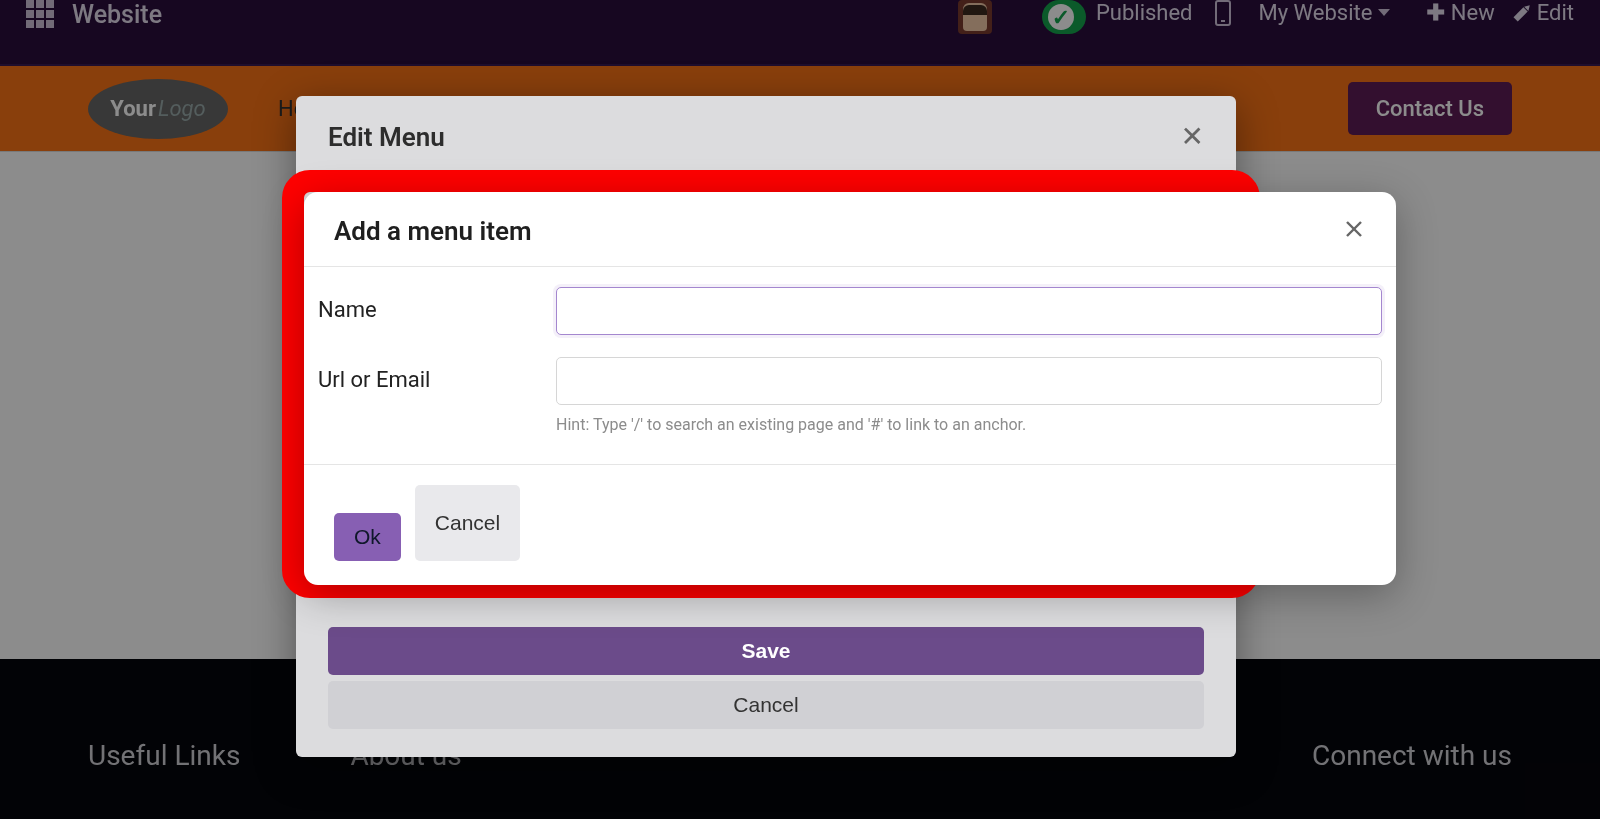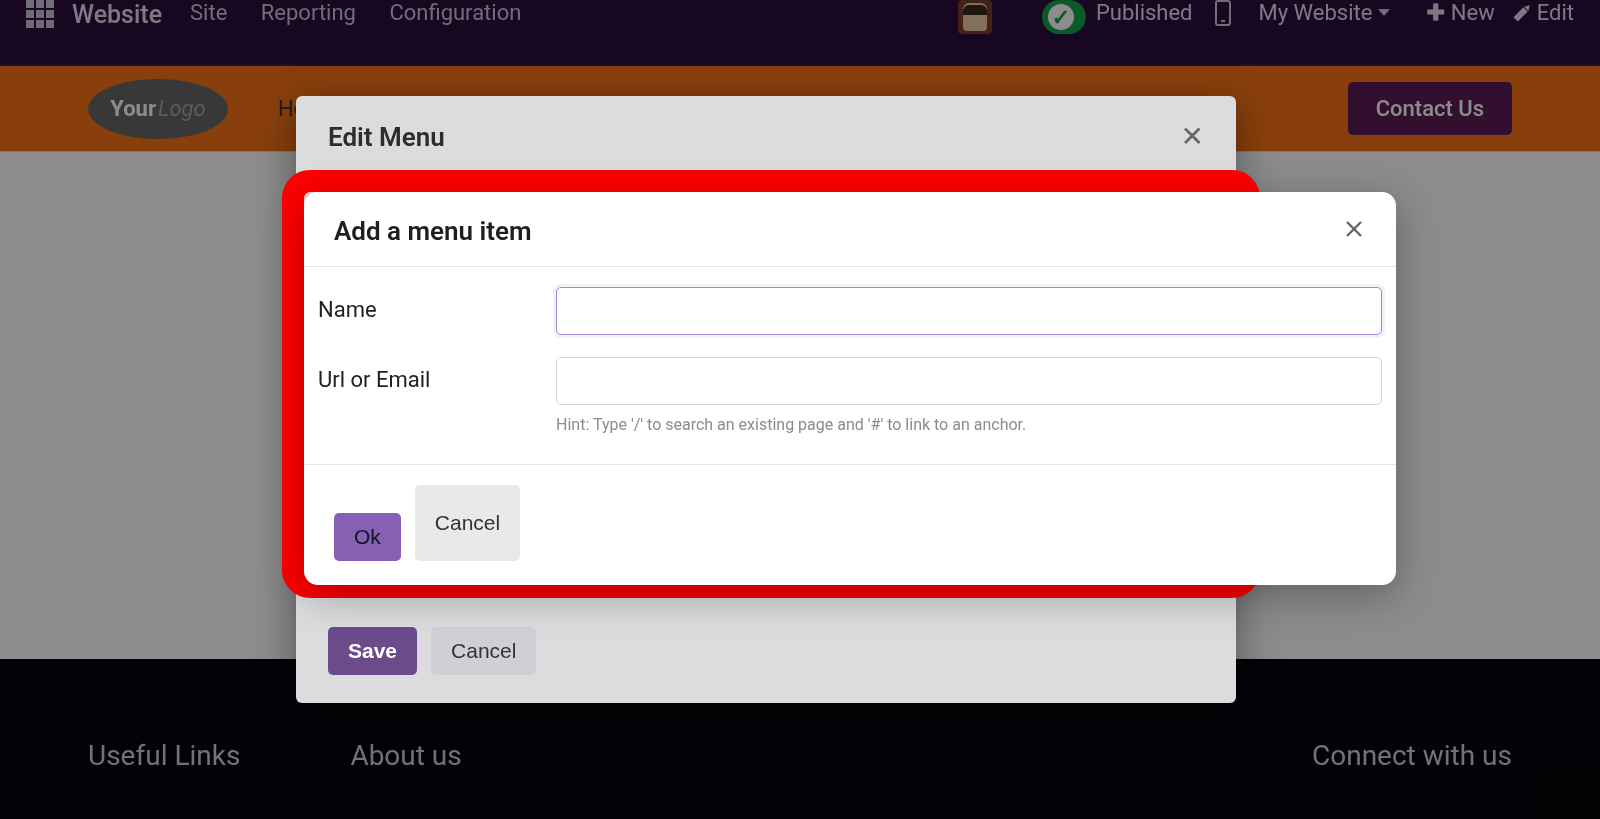--- a/index.html
+++ b/index.html
@@ -42,21 +42,21 @@
 
   
   .overlay { position:absolute; inset:0; background: rgba(0,0,0,0.45); }
 
   
   .modal-outer { position:absolute; left:296px; top:96px; width:940px; background:#dcdcde; border-radius:6px; box-shadow: 0 10px 40px rgba(0,0,0,0.4); }
   .modal-outer .mo-head { display:flex; align-items:center; padding: 24px 32px 26px; }
   .modal-outer .mo-title { font-size:26px; font-weight:600; color:#2d2d2d;}
   .modal-outer .mo-x { margin-left:auto; font-size:28px; color:#666; cursor:pointer;}
   .mo-body-spacer { height: 426px; }
-  .mo-foot { padding: 22px 32px 28px; display:flex; gap:14px;}
+  .mo-foot { padding: 22px 32px 28px; display:flex; gap:6px;flex-direction:column;}
   .btn { border:none; border-radius:5px; padding: 12px 20px; font-size:21px; cursor:pointer;}
   .btn-prm { background:#6b4b8a; color:#fff; font-weight:600;}
   .btn-sec { background:#d0d0d4; color:#333;}
 
   
   .highlight { position:absolute; left:282px; top:170px; width:978px; height:428px; border: 22px solid #ff0000; border-radius: 28px; z-index: 50;}
 
   
   .modal-inner { position:absolute; left:304px; top:192px; width:1092px; background:#fff; border-radius:14px; box-shadow: 0 10px 40px rgba(0,0,0,0.3); z-index: 60;}
   .mi-head { display:flex; align-items:center; padding: 24px 30px 20px; border-bottom:1px solid #e5e5e5;}
@@ -84,25 +84,20 @@
       <span></span>
       <span></span>
       <span></span>
       <span></span>
       <span></span>
       <span></span>
       <span></span>
       <span></span>
     </div>
   <div class="brand">Website</div>
-  <div class="menu">
-    <a>Site</a>
-    <a>Reporting</a>
-    <a>Configuration</a>
-  </div>
   <div class="spacer"></div>
   <div class="avatar"></div>
   <div class="pub-pill">
     <div class="check">✓</div>
   </div>
   <div class="pub-text">Published</div>
   <span class="mobile-icon"></span>
   <div class="site-drop">
     <span>My Website</span>
     <span class="caret-down"></span>

